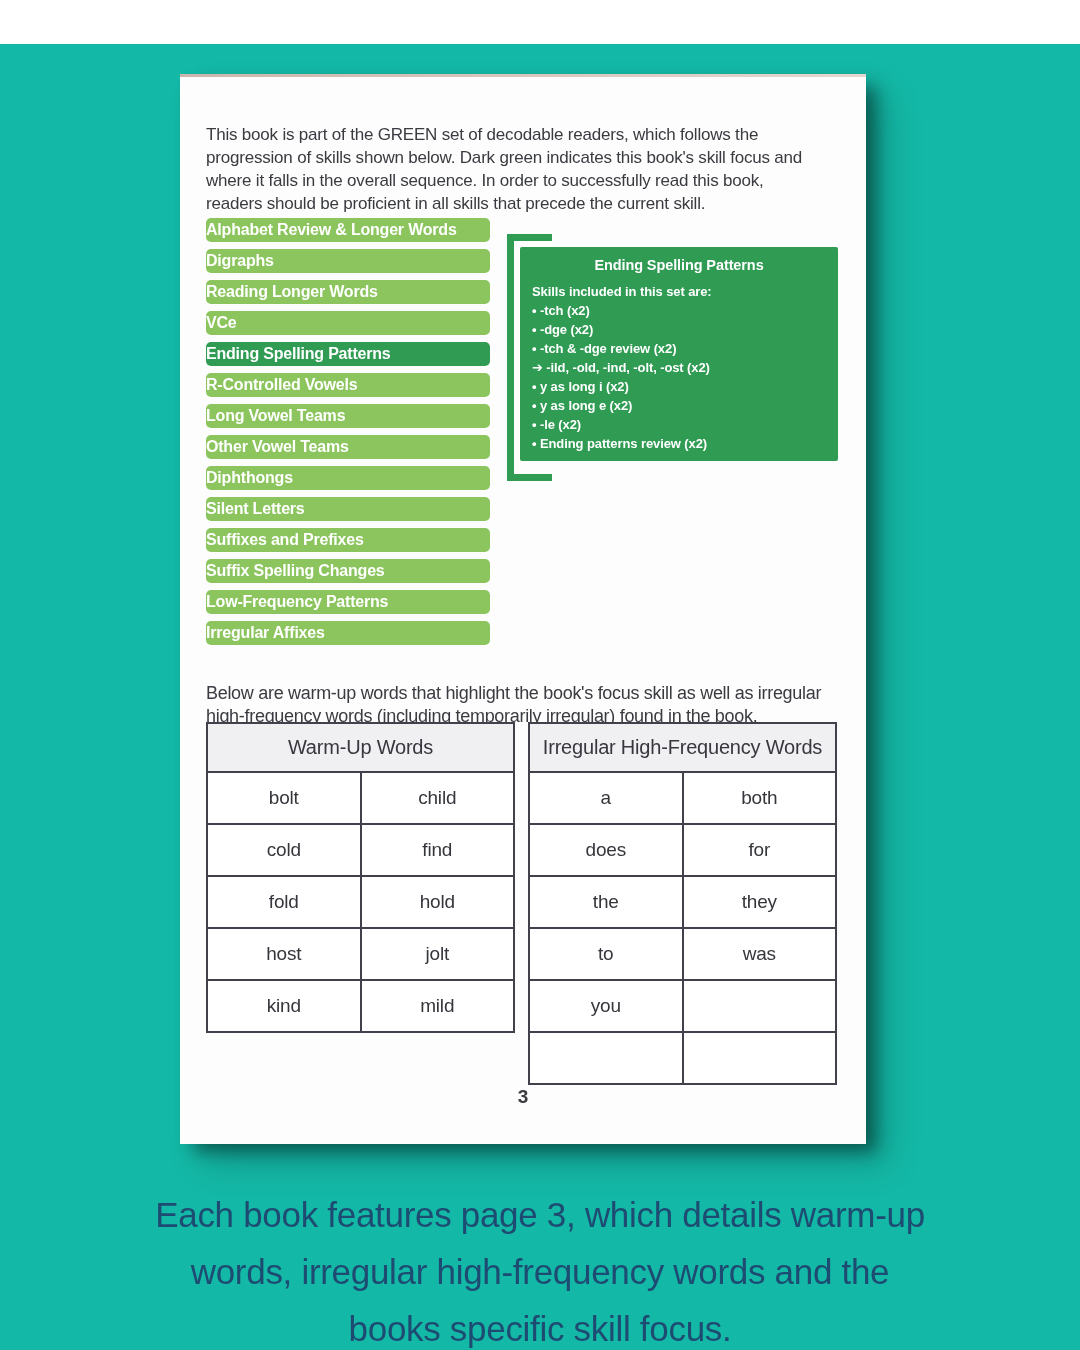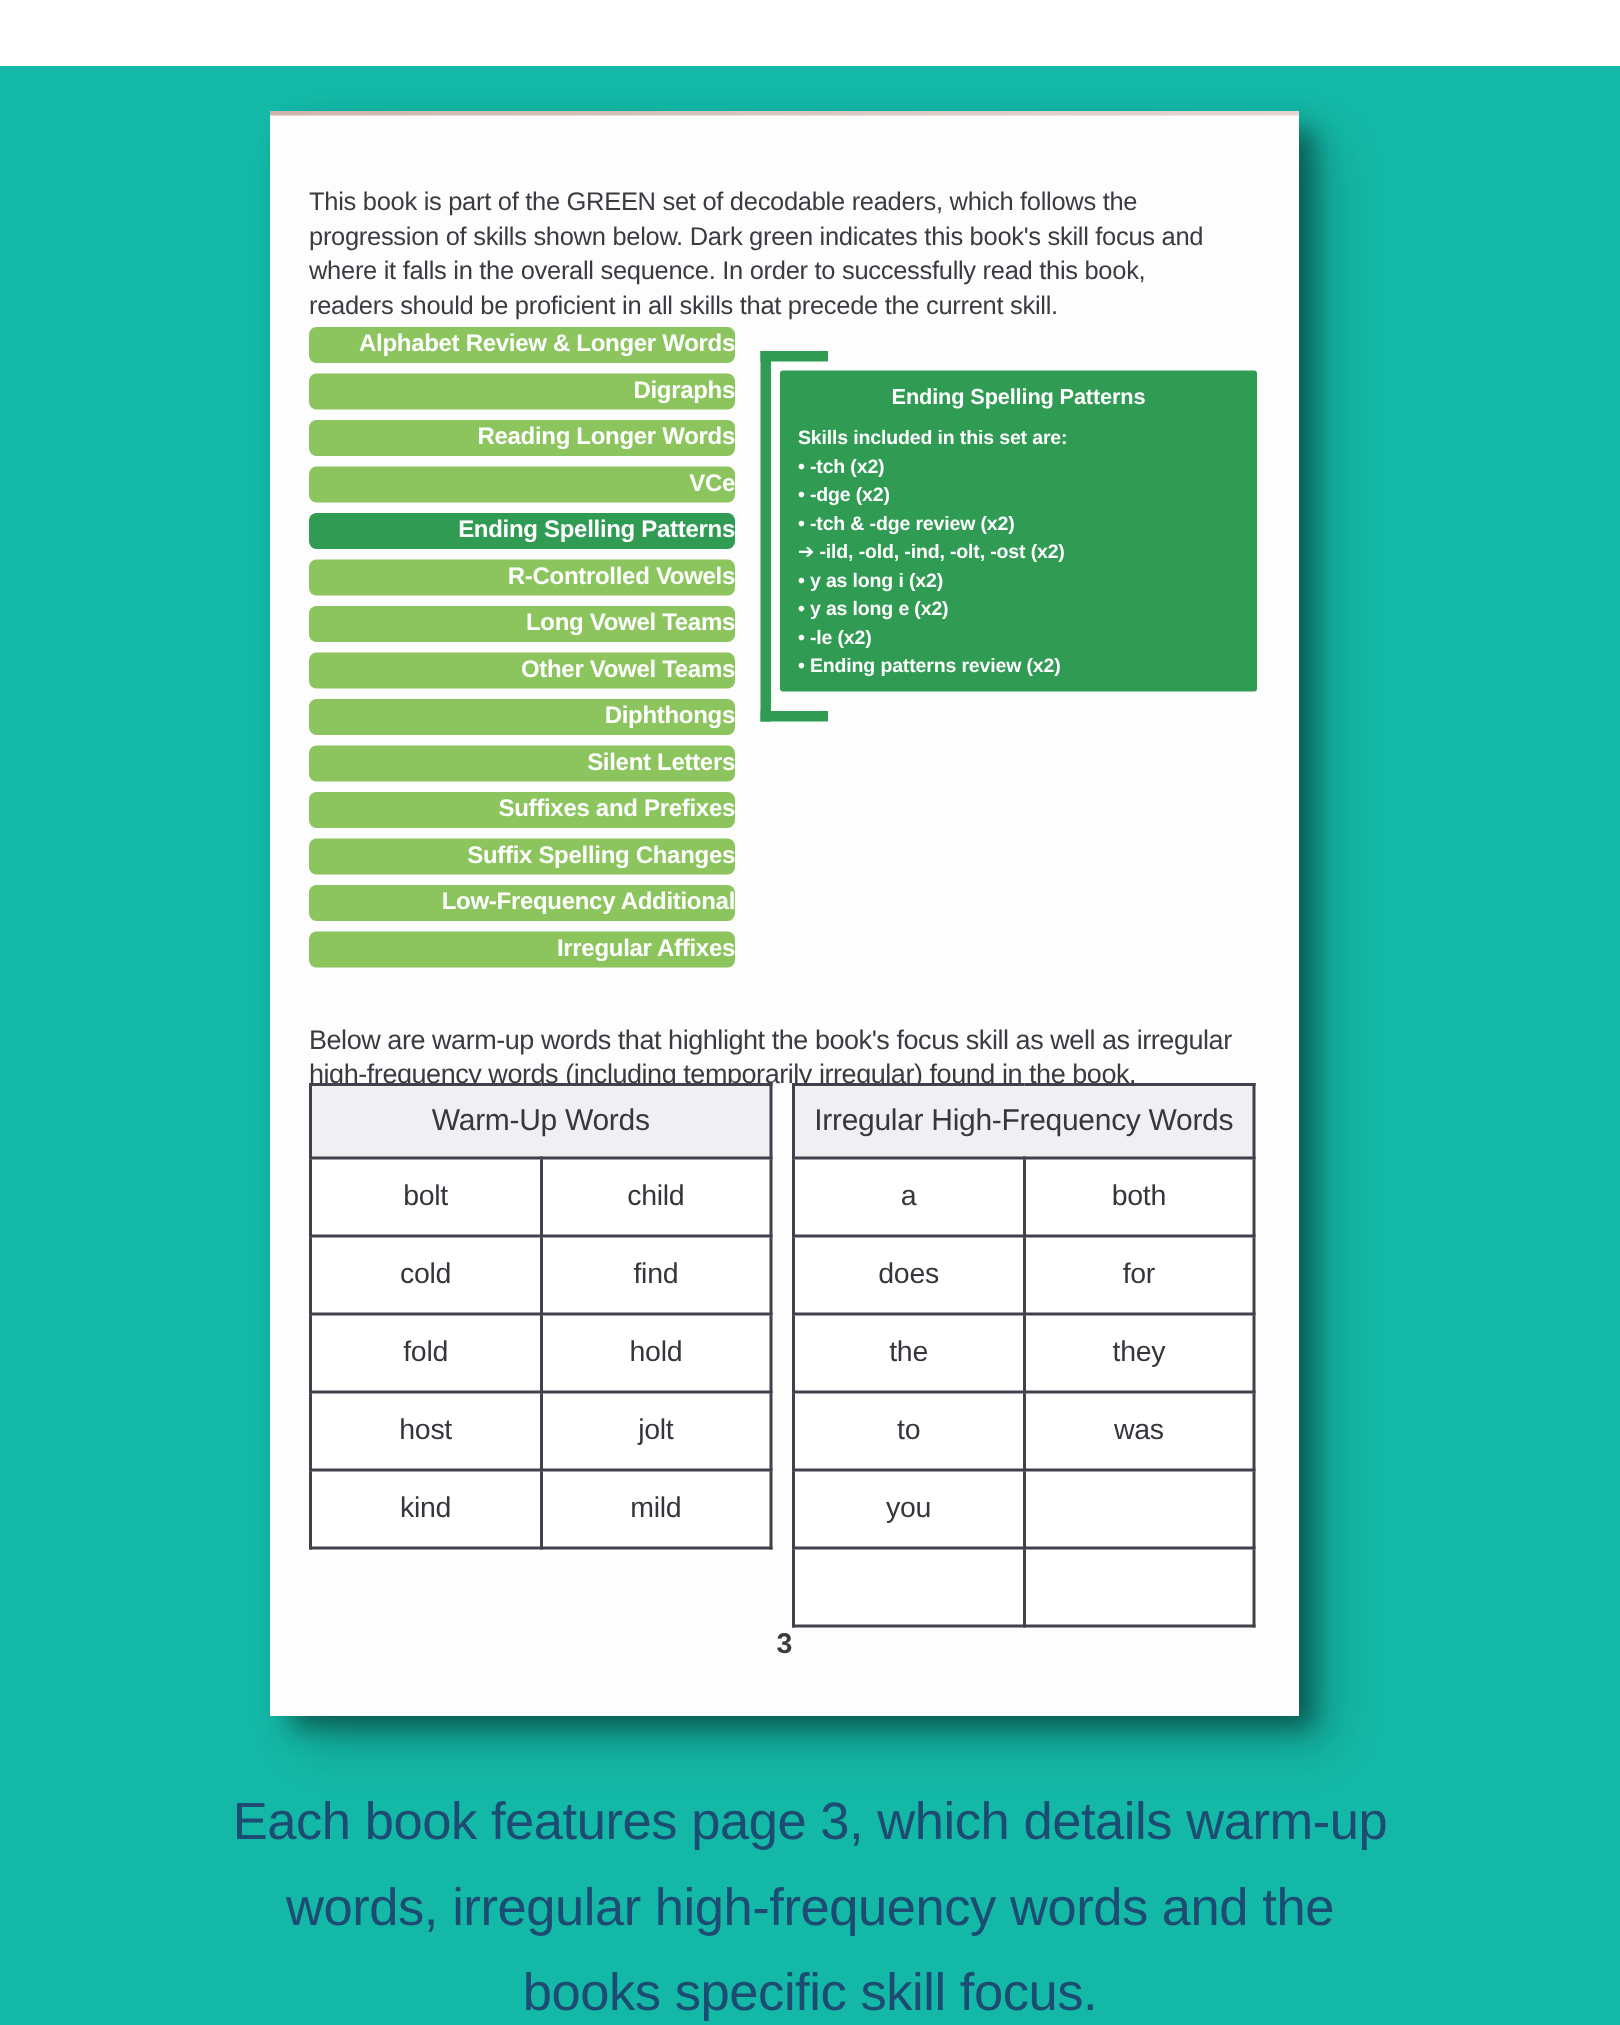--- a/index.html
+++ b/index.html
@@ -13,21 +13,21 @@
         background:linear-gradient(to right,#cdb5ad,#e6d6d0);}
 
   .intro{position:absolute;left:26px;top:32px;width:610px;
          font-size:17px;line-height:23px;letter-spacing:-0.2px;
          color:#3a3b41;font-weight:500;}
 
   
   .bars{position:absolute;left:26px;top:144px;width:284px;}
   .bar{height:24px;margin-bottom:7px;border-radius:5px;background:#8cc55e;
        color:#ffffff;font-weight:700;font-size:16px;line-height:24px;
-       text-align:right;letter-spacing:-0.2px;}
+       text-align:left;letter-spacing:-0.2px;}
   .bar.active{background:#2f9b53;}
 
   
   .bracket{position:absolute;left:327px;top:160px;width:45px;height:247px;
            border-left:7px solid #2f9b53;border-top:7px solid #2f9b53;border-bottom:7px solid #2f9b53;
            box-sizing:border-box;}
   .skillbox{position:absolute;left:340px;top:173px;width:318px;height:214px;box-sizing:border-box;
             background:#2f9b53;color:#ffffff;padding:8px 12px;border-radius:2px;}
   .skillbox .title{text-align:center;font-size:14.5px;font-weight:700;margin:2px 0 9px 0;letter-spacing:-0.1px;}
   .skillbox .line{font-size:13px;line-height:19px;font-weight:600;letter-spacing:-0.1px;white-space:nowrap;}
@@ -68,21 +68,21 @@
       <div class="bar">Reading Longer Words</div>
       <div class="bar">VCe</div>
       <div class="bar active">Ending Spelling Patterns</div>
       <div class="bar">R-Controlled Vowels</div>
       <div class="bar">Long Vowel Teams</div>
       <div class="bar">Other Vowel Teams</div>
       <div class="bar">Diphthongs</div>
       <div class="bar">Silent Letters</div>
       <div class="bar">Suffixes and Prefixes</div>
       <div class="bar">Suffix Spelling Changes</div>
-      <div class="bar">Low-Frequency Additional</div>
+      <div class="bar">Low-Frequency Patterns</div>
       <div class="bar">Irregular Affixes</div>
     </div>
 
     <div class="bracket"></div>
 
     <div class="skillbox">
       <div class="title">Ending Spelling Patterns</div>
       <div class="line">Skills included in this set are:</div>
       <div class="line">• -tch (x2)</div>
       <div class="line">• -dge (x2)</div>

